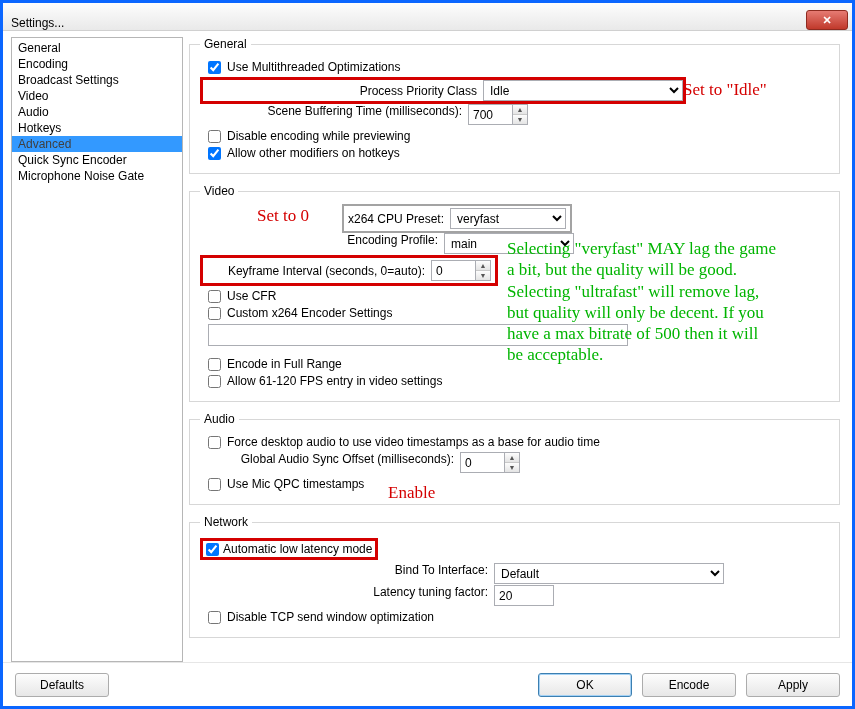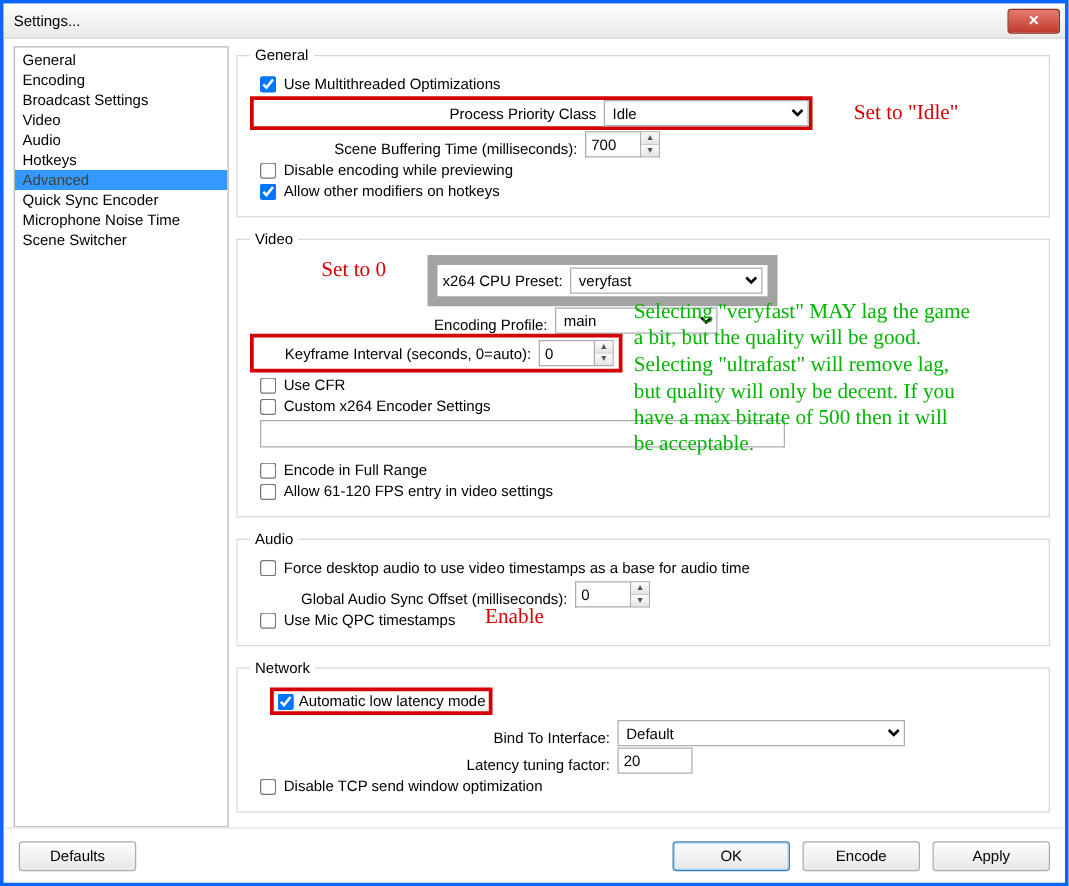--- a/index.html
+++ b/index.html
@@ -1,42 +1,42 @@
 <!DOCTYPE html>
 <html><head>
 <meta charset="utf-8">
 <style>
   * { box-sizing: border-box; }
   html,body{margin:0;padding:0;font-family:"Segoe UI",Tahoma,Arial,sans-serif;font-size:12px;color:#000;background:#fff}
   .outer-frame{width:855px;height:709px;border:3px solid #0a66ff;background:#fff;position:relative}
   .window{width:849px;height:703px;background:#fff;display:flex;flex-direction:column}
-  .titlebar{height:28px;background:linear-gradient(#fdfdfd,#e9e9e9);border-bottom:1px solid #d0d0d0;display:flex;align-items:center;padding:0 4px 0 8px}
+  .titlebar{height:28px;background:linear-gradient(#fdfdfd,#e9e9e9);border-bottom:1px solid #d0d0d0;display:flex;align-items:flex-end;padding:0 4px 0 8px}
   .titlebar .title{flex:1;font-size:12px}
   .titlebar .close-btn{width:42px;height:20px;background:linear-gradient(#e67b73,#c0392b);border:1px solid #8e2b20;border-radius:3px;display:flex;align-items:center;justify-content:center;color:#fff;font-weight:bold;font-size:11px;cursor:pointer}
   .body{flex:1;display:flex;padding:6px 8px 0 8px;gap:6px;overflow:hidden}
   .sidebar{width:172px;border:1px solid #b6b6b6;background:#fff;padding:2px 0;overflow:auto}
   .sidebar-item{padding:1px 6px;cursor:pointer;white-space:nowrap}
   .sidebar-item.selected{background:#3399ff;color:#404040}
   .main{flex:1;overflow:auto;position:relative;padding-right:4px}
   fieldset{border:1px solid #d7d7d7;margin:0 0 10px 0;padding:6px 10px 10px 10px}
   legend{padding:0 4px;color:#000}
-  .row{display:flex;align-items:flex-end;margin:0 0;gap:6px;min-height:22px}
+  .row{display:flex;align-items:flex-start;margin:0 0;gap:6px;min-height:22px}
   .lbl{text-align:right;white-space:nowrap}
   input[type=checkbox]{margin:0 4px 0 0;width:13px;height:13px;vertical-align:middle}
-  .chk-row{display:flex;align-items:center;margin:3px 16px;gap:2px}
+  .chk-row{display:flex;align-items:center;margin:3px 0;gap:2px}
   select{height:21px;border:1px solid #abadb3;background:#fff;font-family:inherit;font-size:12px;padding:0 2px}
   input[type=text]{height:21px;border:1px solid #abadb3;padding:0 4px;font-family:inherit;font-size:12px}
   .numwrap{display:flex;align-items:stretch}
   .numwrap input{width:44px;border-right:none}
   .spin{display:flex;flex-direction:column;border:1px solid #abadb3;width:16px}
   .spin div{flex:1;display:flex;align-items:center;justify-content:center;font-size:7px;color:#555;background:linear-gradient(#fdfdfd,#e4e4e4);cursor:pointer;line-height:1}
   .spin div:first-child{border-bottom:1px solid #c9c9c9}
   .wide-text{width:420px;height:22px;border:1px solid #abadb3;margin-top:4px}
   .red-box{border:3px solid #d40000}
-  .green-box{border:8px solid #a3a3a3}
+  .green-box{border:2px solid #a3a3a3}
   .annot{position:absolute;color:#d40000;font-family:Georgia,"Times New Roman",serif;font-size:17px;white-space:pre-line;line-height:1.25;pointer-events:none}
   .annot.green{color:#00b400}
   .footer{height:44px;display:flex;align-items:center;justify-content:flex-start;gap:10px;padding:0 12px;border-top:1px solid #e6e6e6}
   .footer .spacer{flex:1}
   .btn{min-width:94px;height:24px;border:1px solid #acacac;border-radius:3px;background:linear-gradient(#fdfdfd,#e7e7e7);cursor:pointer;font-family:inherit;font-size:12px;padding:0 14px}
   .btn.primary{border:1px solid #3c7fb1;box-shadow:0 0 0 1px #a3d1f5 inset}
   .indent{margin-left:8px}
 </style>
 </head>
 <body>
@@ -54,36 +54,35 @@
   <div class="body">
     <div class="sidebar" id="sidebar">
           <div class="sidebar-item">General</div>
           <div class="sidebar-item">Encoding</div>
           <div class="sidebar-item">Broadcast Settings</div>
           <div class="sidebar-item">Video</div>
           <div class="sidebar-item">Audio</div>
           <div class="sidebar-item">Hotkeys</div>
           <div class="sidebar-item selected">Advanced</div>
           <div class="sidebar-item">Quick Sync Encoder</div>
-          <div class="sidebar-item">Microphone Noise Time</div>
-          <div class="sidebar-item">Scene Switcher</div>
+          <div class="sidebar-item">Microphone Noise Gate</div>
         </div>
 
     <div class="main">
 
       <fieldset>
         <legend>General</legend>
         <div class="chk-row indent">
           <input type="checkbox" checked="" style="">
           <span>Use Multithreaded Optimizations</span>
         </div>
         <div class="row">
           <div style="display:flex;align-items:center" class="red-box">
             <span class="lbl" style="width:280px;padding-right:6px">Process Priority Class</span>
-            <select style="width:164px">
+            <select style="width:200px">
               <option>Idle</option>
             </select>
           </div>
         </div>
         <div class="row">
           <span class="lbl" style="width:262px">Scene Buffering Time (milliseconds):</span>
           <div class="numwrap">
             <input type="text" value="700" style="">
             <div class="spin">
                   <div>▲</div>
@@ -100,21 +99,21 @@
           <span>Allow other modifiers on hotkeys</span>
         </div>
       </fieldset>
 
       <fieldset>
         <legend>Video</legend>
         <div class="row">
           <span style="width:136px"></span>
           <div class="green-box" style="display:flex;align-items:center;padding:2px 4px">
             <span class="lbl" style="padding-right:6px">x264 CPU Preset:</span>
-            <select style="width:154px">
+            <select style="width:116px">
               <option>veryfast</option>
             </select>
           </div>
         </div>
         <div class="row">
           <span class="lbl" style="width:238px">Encoding Profile:</span>
           <select style="width:130px">
             <option>main</option>
           </select>
         </div>

